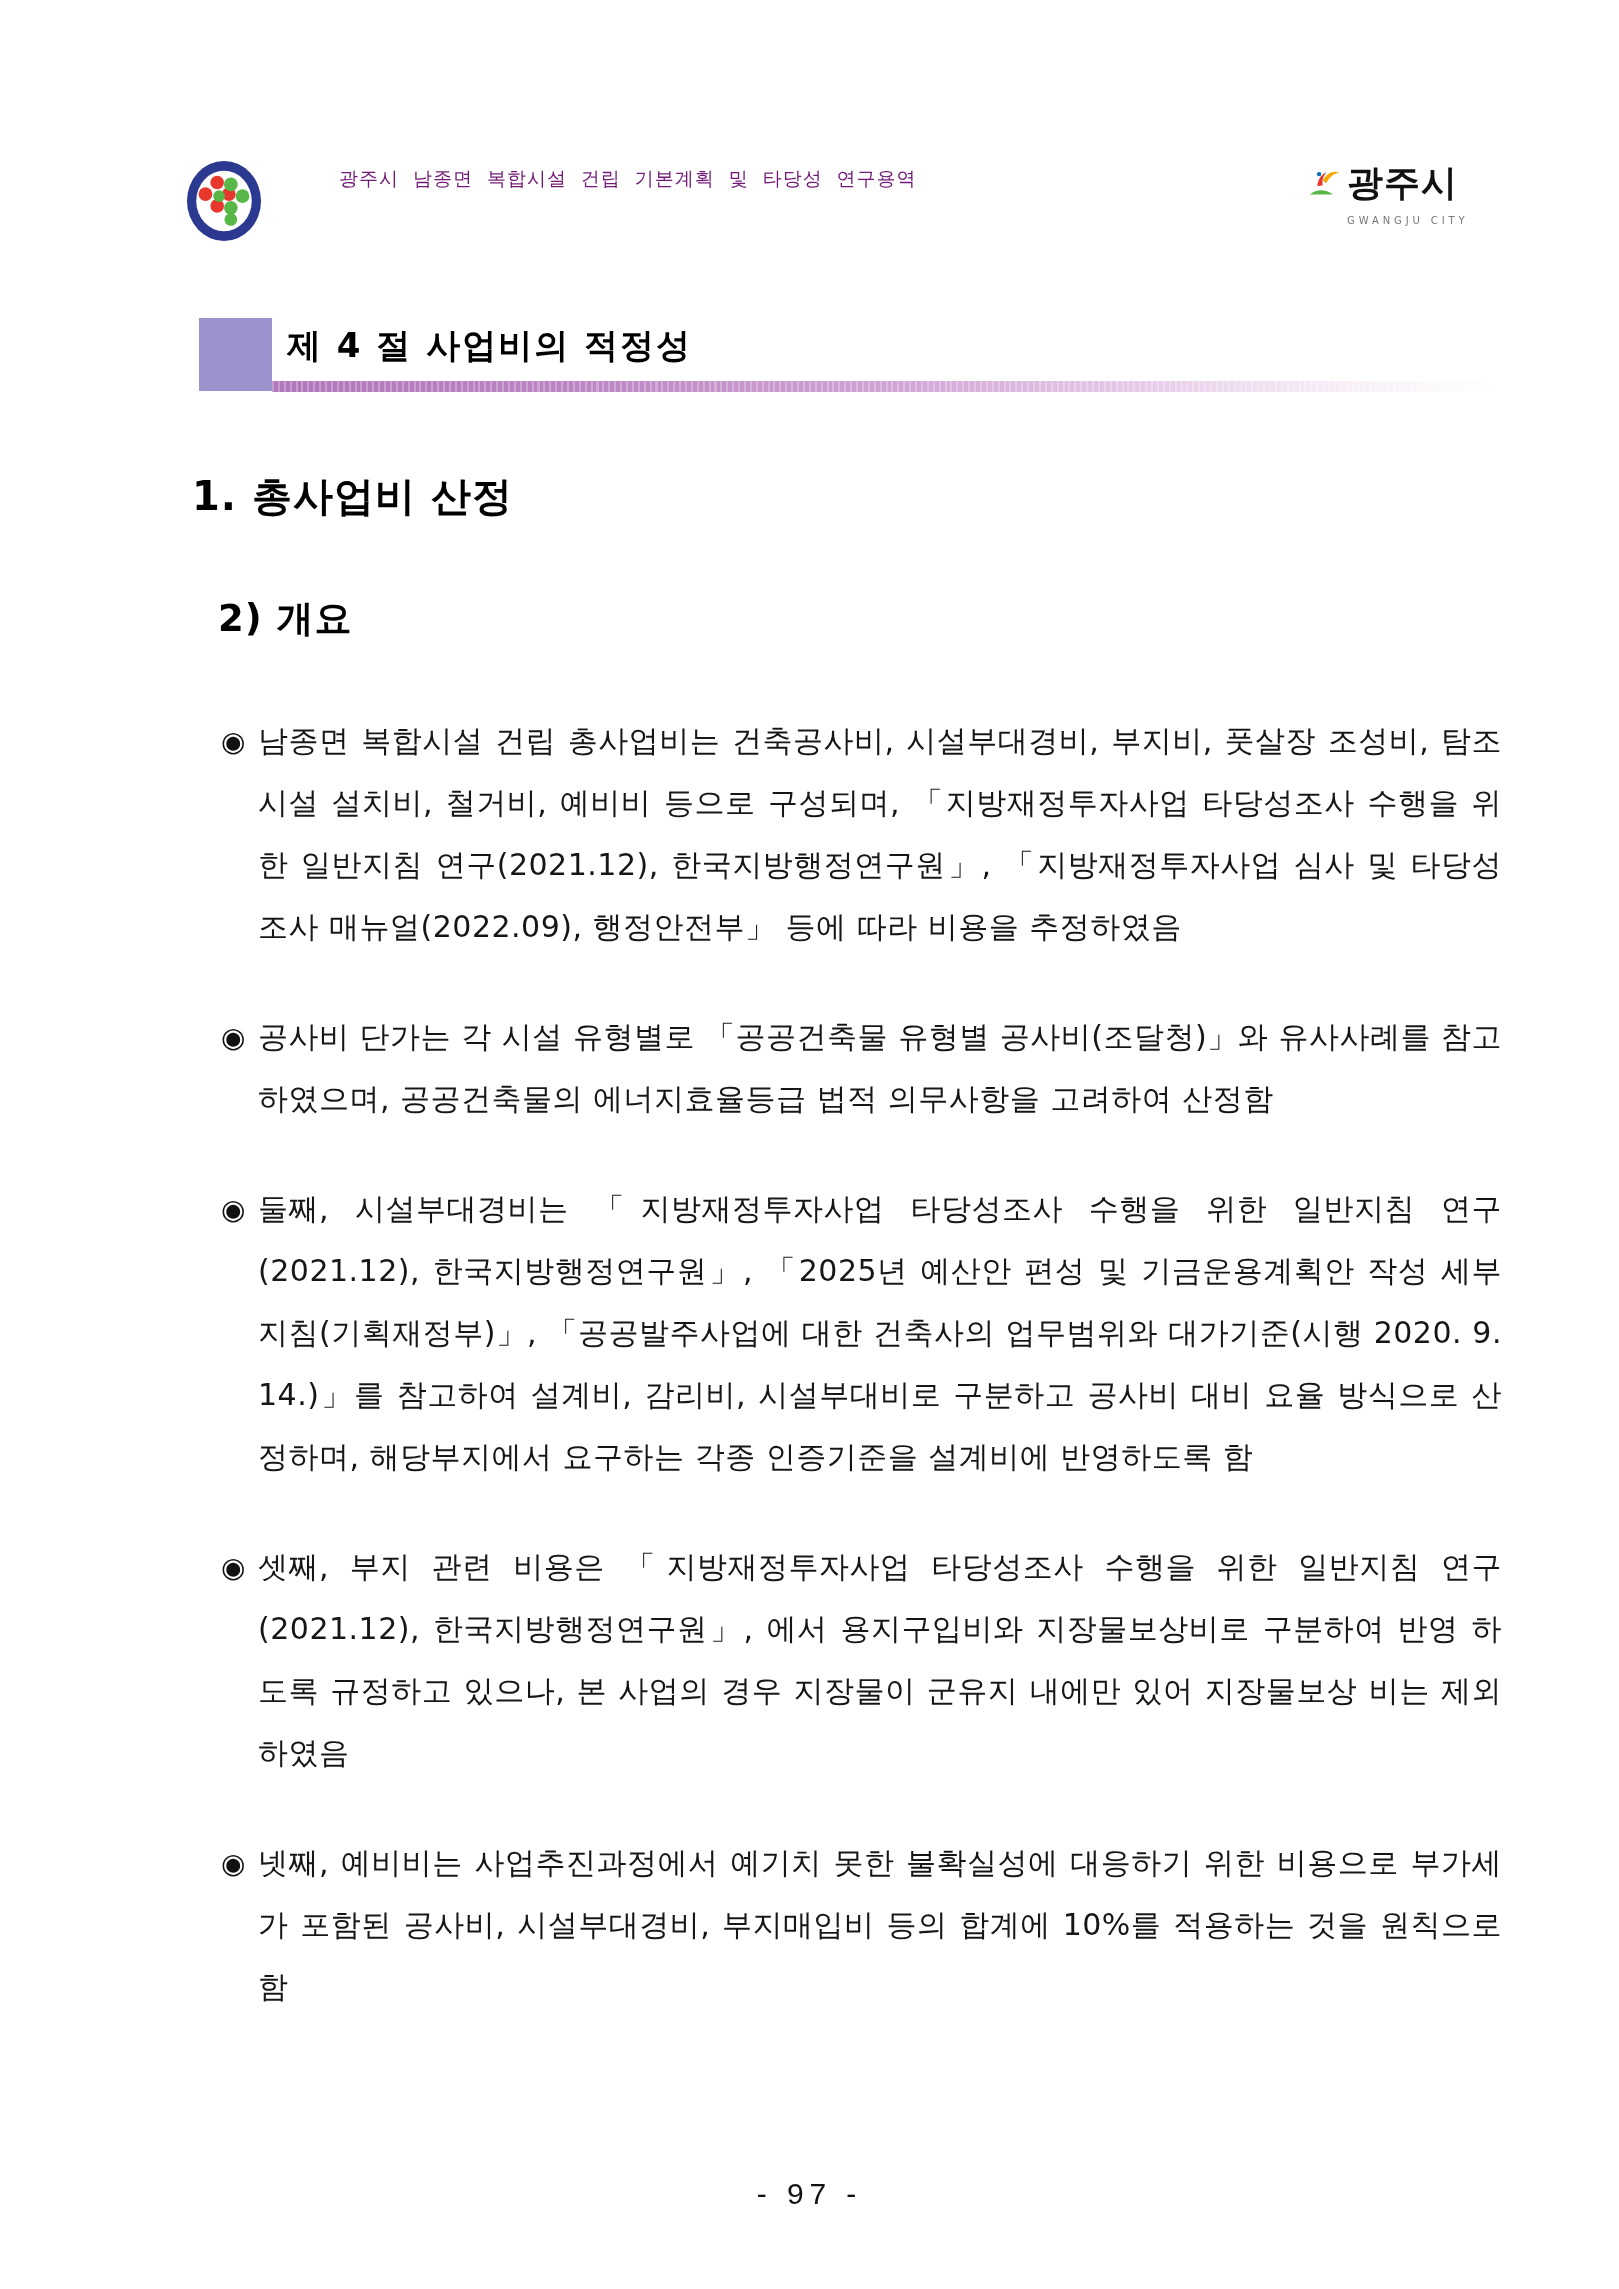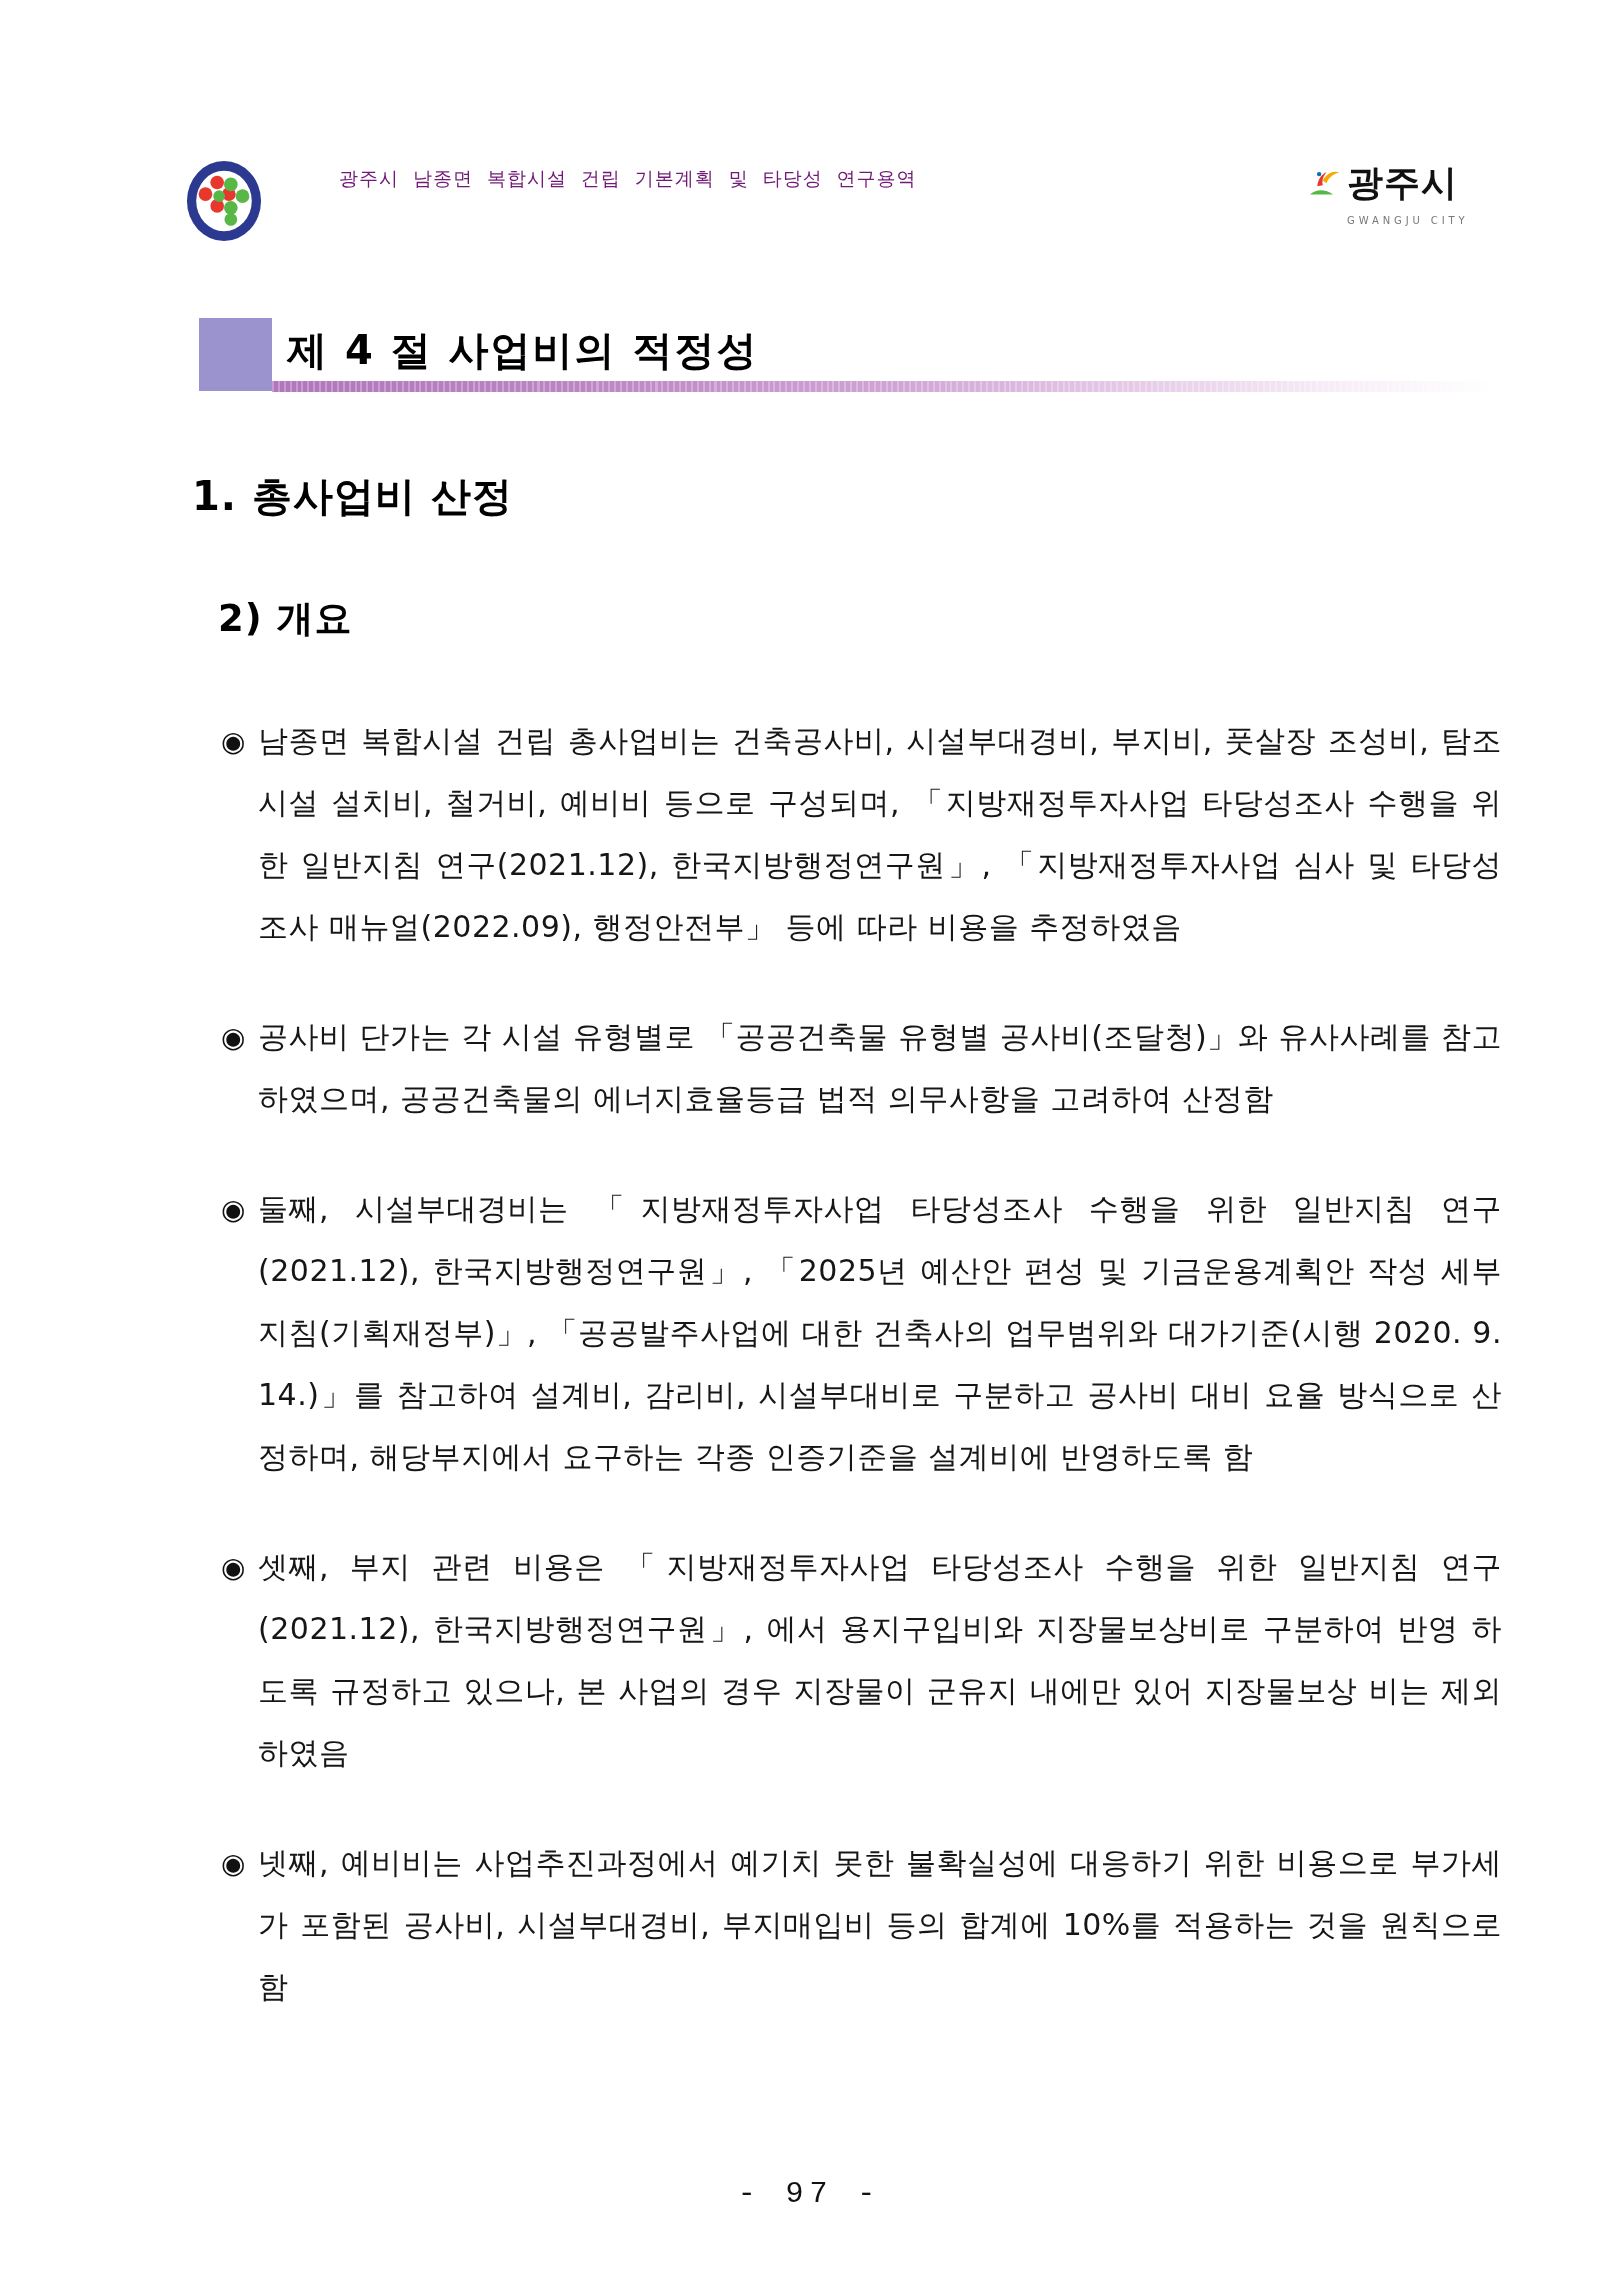--- a/index.html
+++ b/index.html
@@ -24,21 +24,21 @@
   .gj-logo { position:absolute; left:1308px; top:165px; width:186px; }
   .gj-logo-row { display:flex; align-items:flex-start; }
   .gj-icon { width:37px; height:33px; margin-right:2px; margin-bottom:13.7px; }
   .gj-title { font-size:36px; font-weight:900; color:#111; letter-spacing:1px; line-height:1; }
   .gj-sub { font-size:10px; color:#777; letter-spacing:3.9px; margin-left:39px; margin-top:2.9px; }
 
   
   .sec-square { position:absolute; left:199px; top:318px; width:73px; height:73px; }
   .sec-title {
     position:absolute; left:287px; top:323px;
-    font-size:40px; font-weight:900; color:#000;
+    font-size:34px; font-weight:900; color:#000;
     letter-spacing:2px; white-space:nowrap;
   }
   .sec-bar {
     position:absolute; left:272px; top:381px; width:1221px; height:10.8px;
     background-image:
       repeating-linear-gradient(to right, rgba(255,255,255,0.28) 0 2px, rgba(255,255,255,0) 2px 5.9px),
       linear-gradient(to right, #b176bc 0%, #bb85c3 25%, #cfa3d4 50%, #e7cde9 72%, #f8eff8 88%, #ffffff 100%);
   }
 
   
@@ -68,21 +68,21 @@
   .bullets li:last-child { margin-bottom:0; }
   .bullet-mark {
     position:absolute; left:0; top:1px;
     font-size:28px; color:#111;
   }
 
   
   .page-num {
     position:absolute; left:0; top:2177px; width:100%;
     text-align:center;
-    font-family:Liberation Mono, monospace;
+    font-family:Liberation Sans, sans-serif;
     font-size:30px; color:#111; letter-spacing:5.9px;
   }
 </style>
 </head>
 <body>
 
 <div class="page">
 
   <svg class="emblem" viewBox="0 0 80 86" xmlns="http://www.w3.org/2000/svg">
     <ellipse cx="40" cy="43" rx="38" ry="41" fill="#2b3990"></ellipse>

